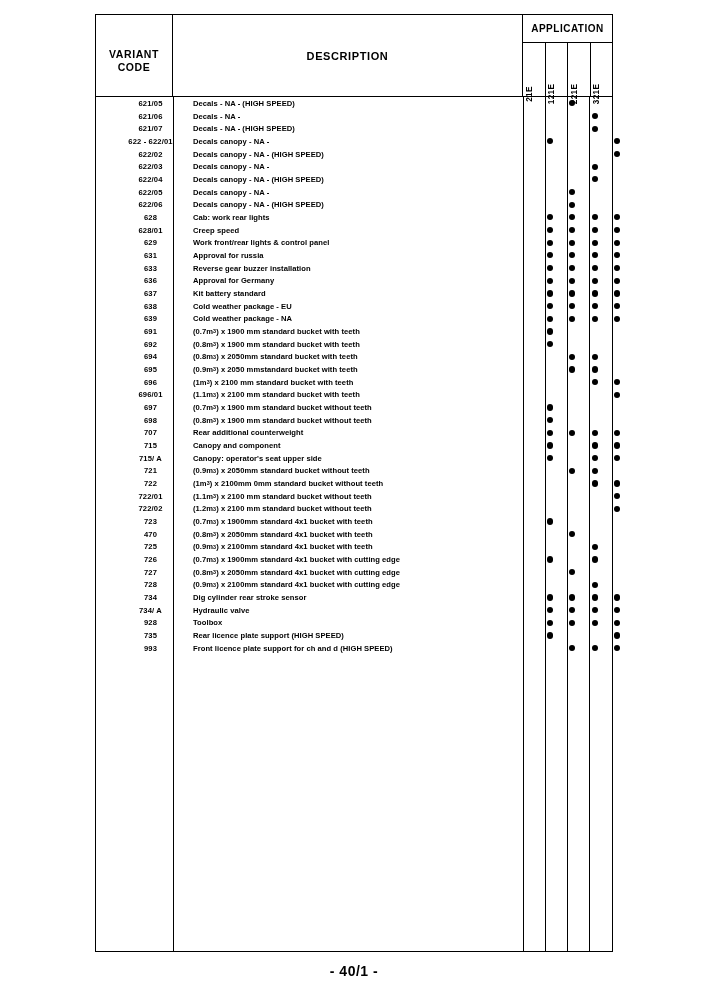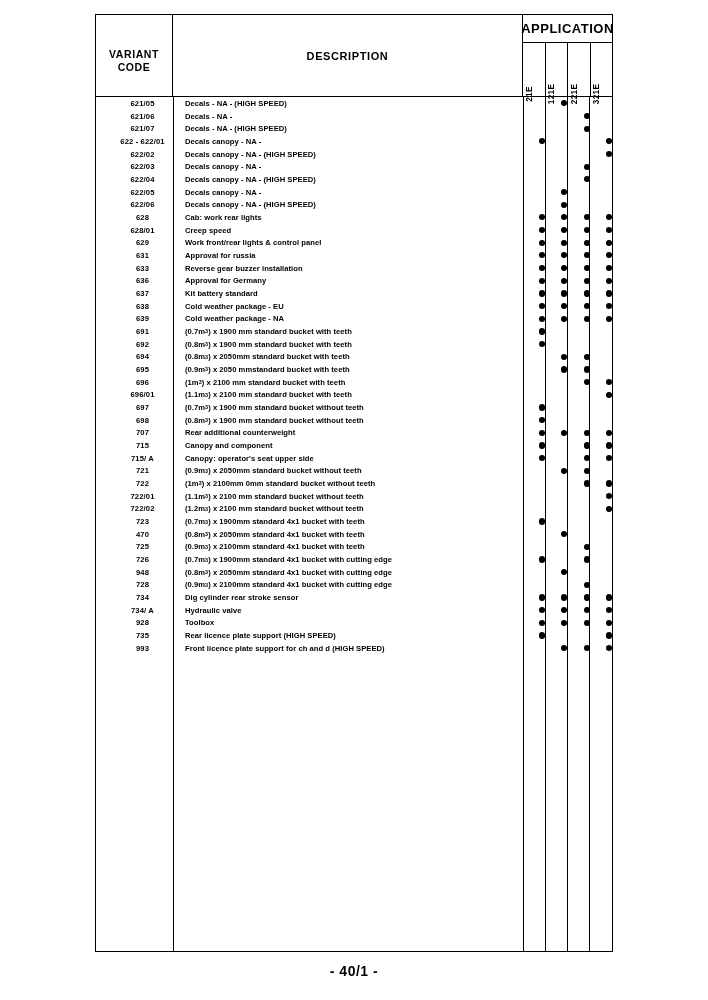--- a/index.html
+++ b/index.html
@@ -79,21 +79,21 @@
   .th-app-title {
     position: absolute;
     left: 0; top: 0;
     width: 100%;
     height: 28px;
     box-sizing: border-box;
     border-bottom: 1.1px solid #000;
     display: flex;
     align-items: center;
     justify-content: center;
-    font-size: 13px;
+    font-size: 10px;
     font-weight: bold;
     letter-spacing: 0.5px;
   }
   .th-app-cols {
     position: absolute;
     left: 0; top: 28px;
     width: 100%;
     height: 54px;
     display: flex;
   }
@@ -126,21 +126,21 @@
   .vrule {
     position: absolute;
     top: 0; bottom: 0;
     width: 1.4px;
     background: #000;
   }
   .vrule.thin { width: 1.1px; }
 
   .rows {
     position: absolute;
-    left: 8px; top: 0;
+    left: 16px; top: 0;
     width: 100%;
   }
   .row {
     position: relative;
     height: 12.68px;
   }
   .cell-code {
     position: absolute;
     left: 0; top: 0;
     width: 77px;
@@ -905,21 +905,21 @@
             </div>
             <div class="app-cell">
               <span class="dot"></span>
             </div>
             <div class="app-cell">
               <span class="dot off"></span>
             </div>
           </div>
         </div>
         <div class="row">
-          <div class="cell-code">948</div>
+          <div class="cell-code">727</div>
           <div class="cell-desc">(0.8m<sup>3</sup>) x 2050mm standard 4x1 bucket with cutting edge</div>
           <div class="apps">
             <div class="app-cell">
               <span class="dot off"></span>
             </div>
             <div class="app-cell">
               <span class="dot"></span>
             </div>
             <div class="app-cell">
               <span class="dot off"></span>

